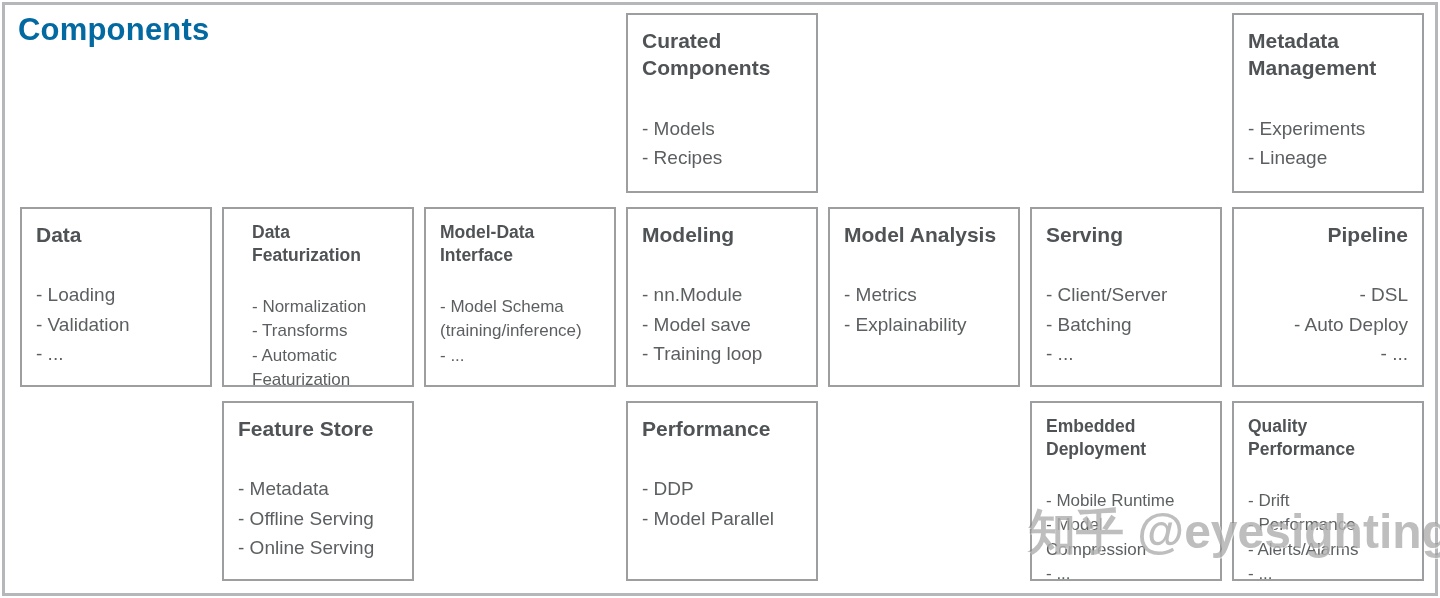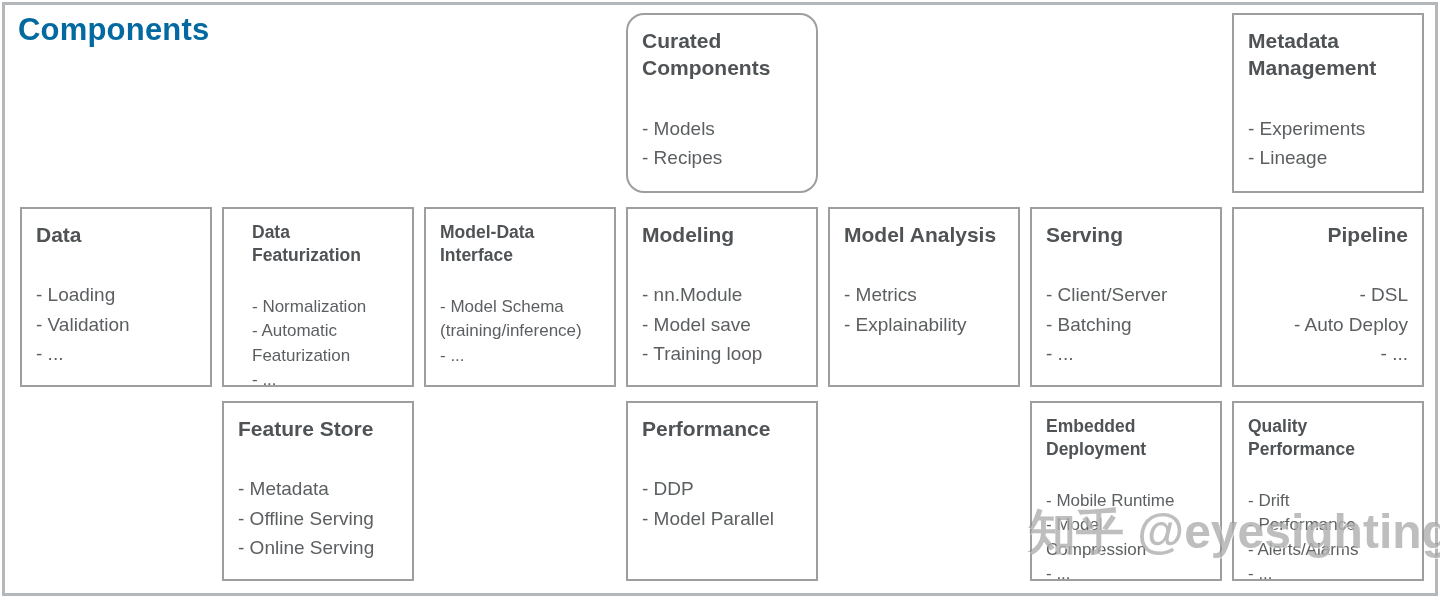--- a/index.html
+++ b/index.html
@@ -38,21 +38,21 @@
     color: #4f5355;
     line-height: 1.3;
     margin-bottom: 32px;
   }
   .box-items { color: #5c5f61; font-size: 19px; line-height: 1.55; }
   .box.small .box-title { font-size: 17.5px; margin-bottom: 28px; }
   .box.small .box-items { font-size: 17px; line-height: 1.45; }
   .item { white-space: normal; }
 
   
-  .b0  { left: 626px;  top: 13px; border-radius: 18px;  }
+  .b0  { left: 626px;  top: 13px;  }
   .b1  { left: 1232px; top: 13px;  }
   .b2  { left: 20px;   top: 207px; }
   .b3  { left: 222px;  top: 207px; padding-left: 28px; }
   .b4  { left: 424px;  top: 207px; }
   .b5  { left: 626px;  top: 207px; }
   .b6  { left: 828px;  top: 207px; }
   .b7  { left: 1030px; top: 207px; }
   .b8  { left: 1232px; top: 207px; text-align: right; }
   .b9  { left: 222px;  top: 401px; }
   .b10 { left: 626px;  top: 401px; }
@@ -99,20 +99,21 @@
     <div class="item">- Loading</div>
     <div class="item">- Validation</div>
     <div class="item">- ...</div>
   </div>
 </div>
 
 <div class="box small b3">
   <div class="box-title">Data Featurization</div>
   <div class="box-items">
     <div class="item">- Normalization</div>
+    <div class="item">- Transforms</div>
     <div class="item">- Automatic Featurization</div>
     <div class="item">- ...</div>
   </div>
 </div>
 
 <div class="box small b4">
   <div class="box-title">Model-Data Interface</div>
   <div class="box-items">
     <div class="item">- Model Schema (training/inference)</div>
     <div class="item">- ...</div>

